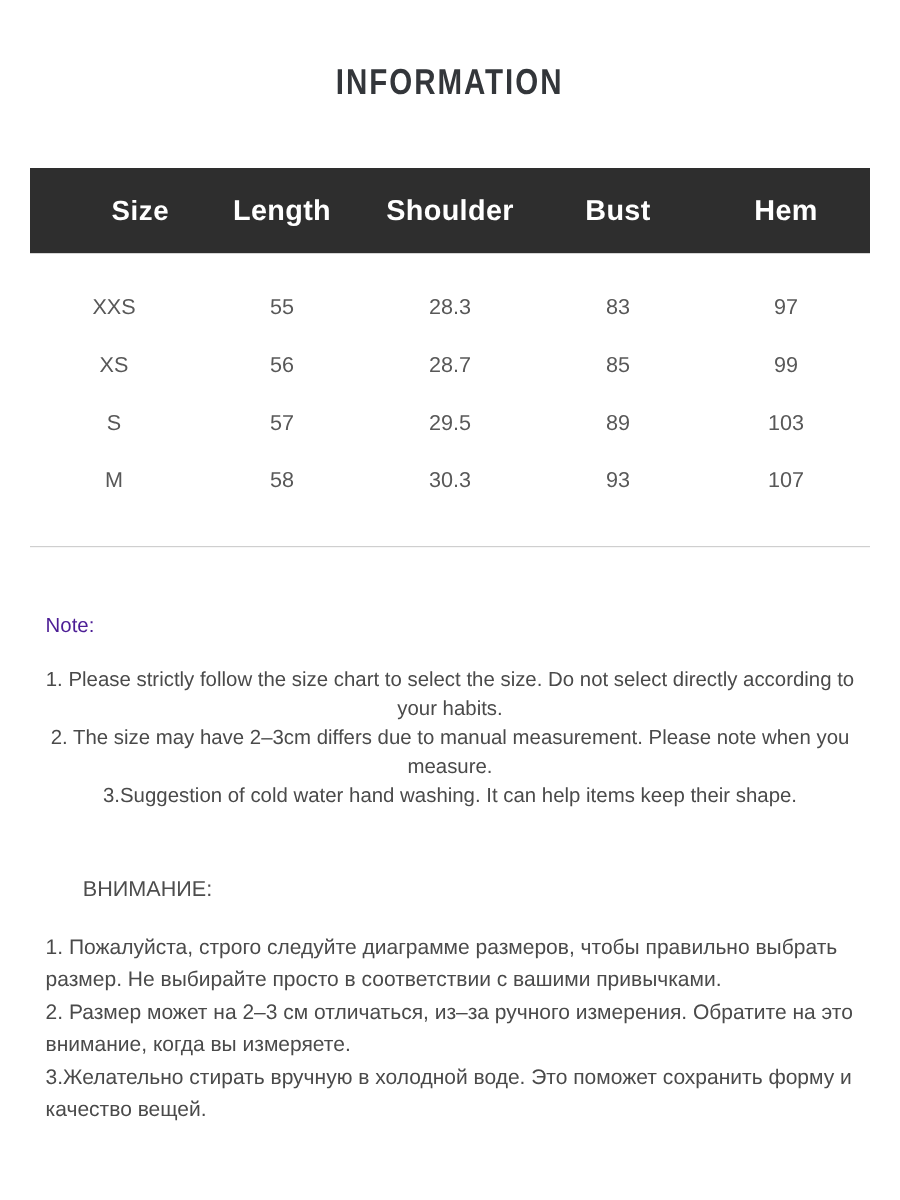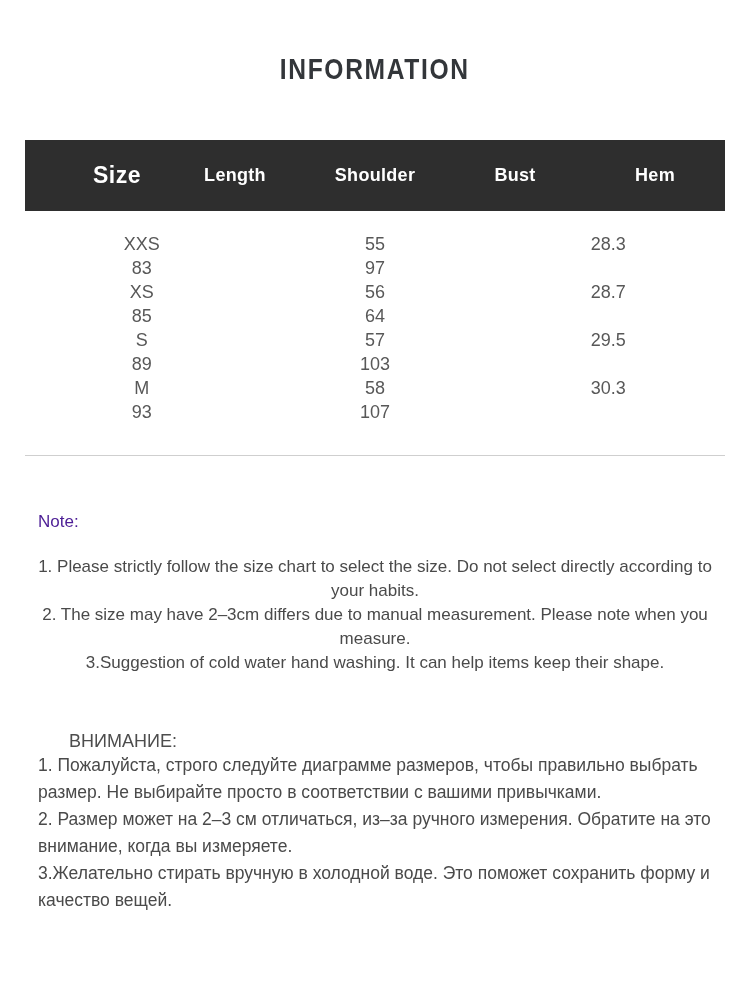--- a/index.html
+++ b/index.html
@@ -38,30 +38,30 @@
   .table-header {
     height: 71px;
     background: #2e2e2e;
     display: grid;
     grid-template-columns: 1fr 1fr 1fr 1fr 1fr;
     align-items: center;
   }
   .th {
     text-align: center;
     color: #ffffff;
-    font-size: 18px;
+    font-size: 24px;
     font-weight: bold;
     letter-spacing: 0.3px;
   }
   .th-size { font-size: 23px; letter-spacing: 0.5px; padding-left: 44px; }
   .table-body { padding-top: 21px; }
   .tr {
     height: 48px;
     display: grid;
-    grid-template-columns: 1fr 1fr 1fr;
+    grid-template-columns: 1fr 1fr 1fr 1fr 1fr;
     align-items: center;
   }
   .td {
     text-align: center;
     font-size: 18px;
     color: #585858;
   }
 
   
   .divider {
@@ -84,21 +84,21 @@
     line-height: 24px;
     color: #4a4a4a;
     text-align: center;
   }
   .note-heading-ru {
     margin-top: 56px;
     font-size: 18px;
     color: #4d4d4d;
     margin-left: 31px;
   }
-  .note-list-ru { }
+  .note-list-ru { margin-top: 24px; }
   .note-list-ru p {
     font-size: 17.5px;
     line-height: 27px;
     color: #4a4a4a;
   }
 </style>
 </head>
 <body>
 
 <div class="page">
@@ -121,21 +121,21 @@
         <div class="td">55</div>
         <div class="td">28.3</div>
         <div class="td">83</div>
         <div class="td">97</div>
       </div>
       <div class="tr">
         <div class="td">XS</div>
         <div class="td">56</div>
         <div class="td">28.7</div>
         <div class="td">85</div>
-        <div class="td">64</div>
+        <div class="td">99</div>
       </div>
       <div class="tr">
         <div class="td">S</div>
         <div class="td">57</div>
         <div class="td">29.5</div>
         <div class="td">89</div>
         <div class="td">103</div>
       </div>
       <div class="tr">
         <div class="td">M</div>

